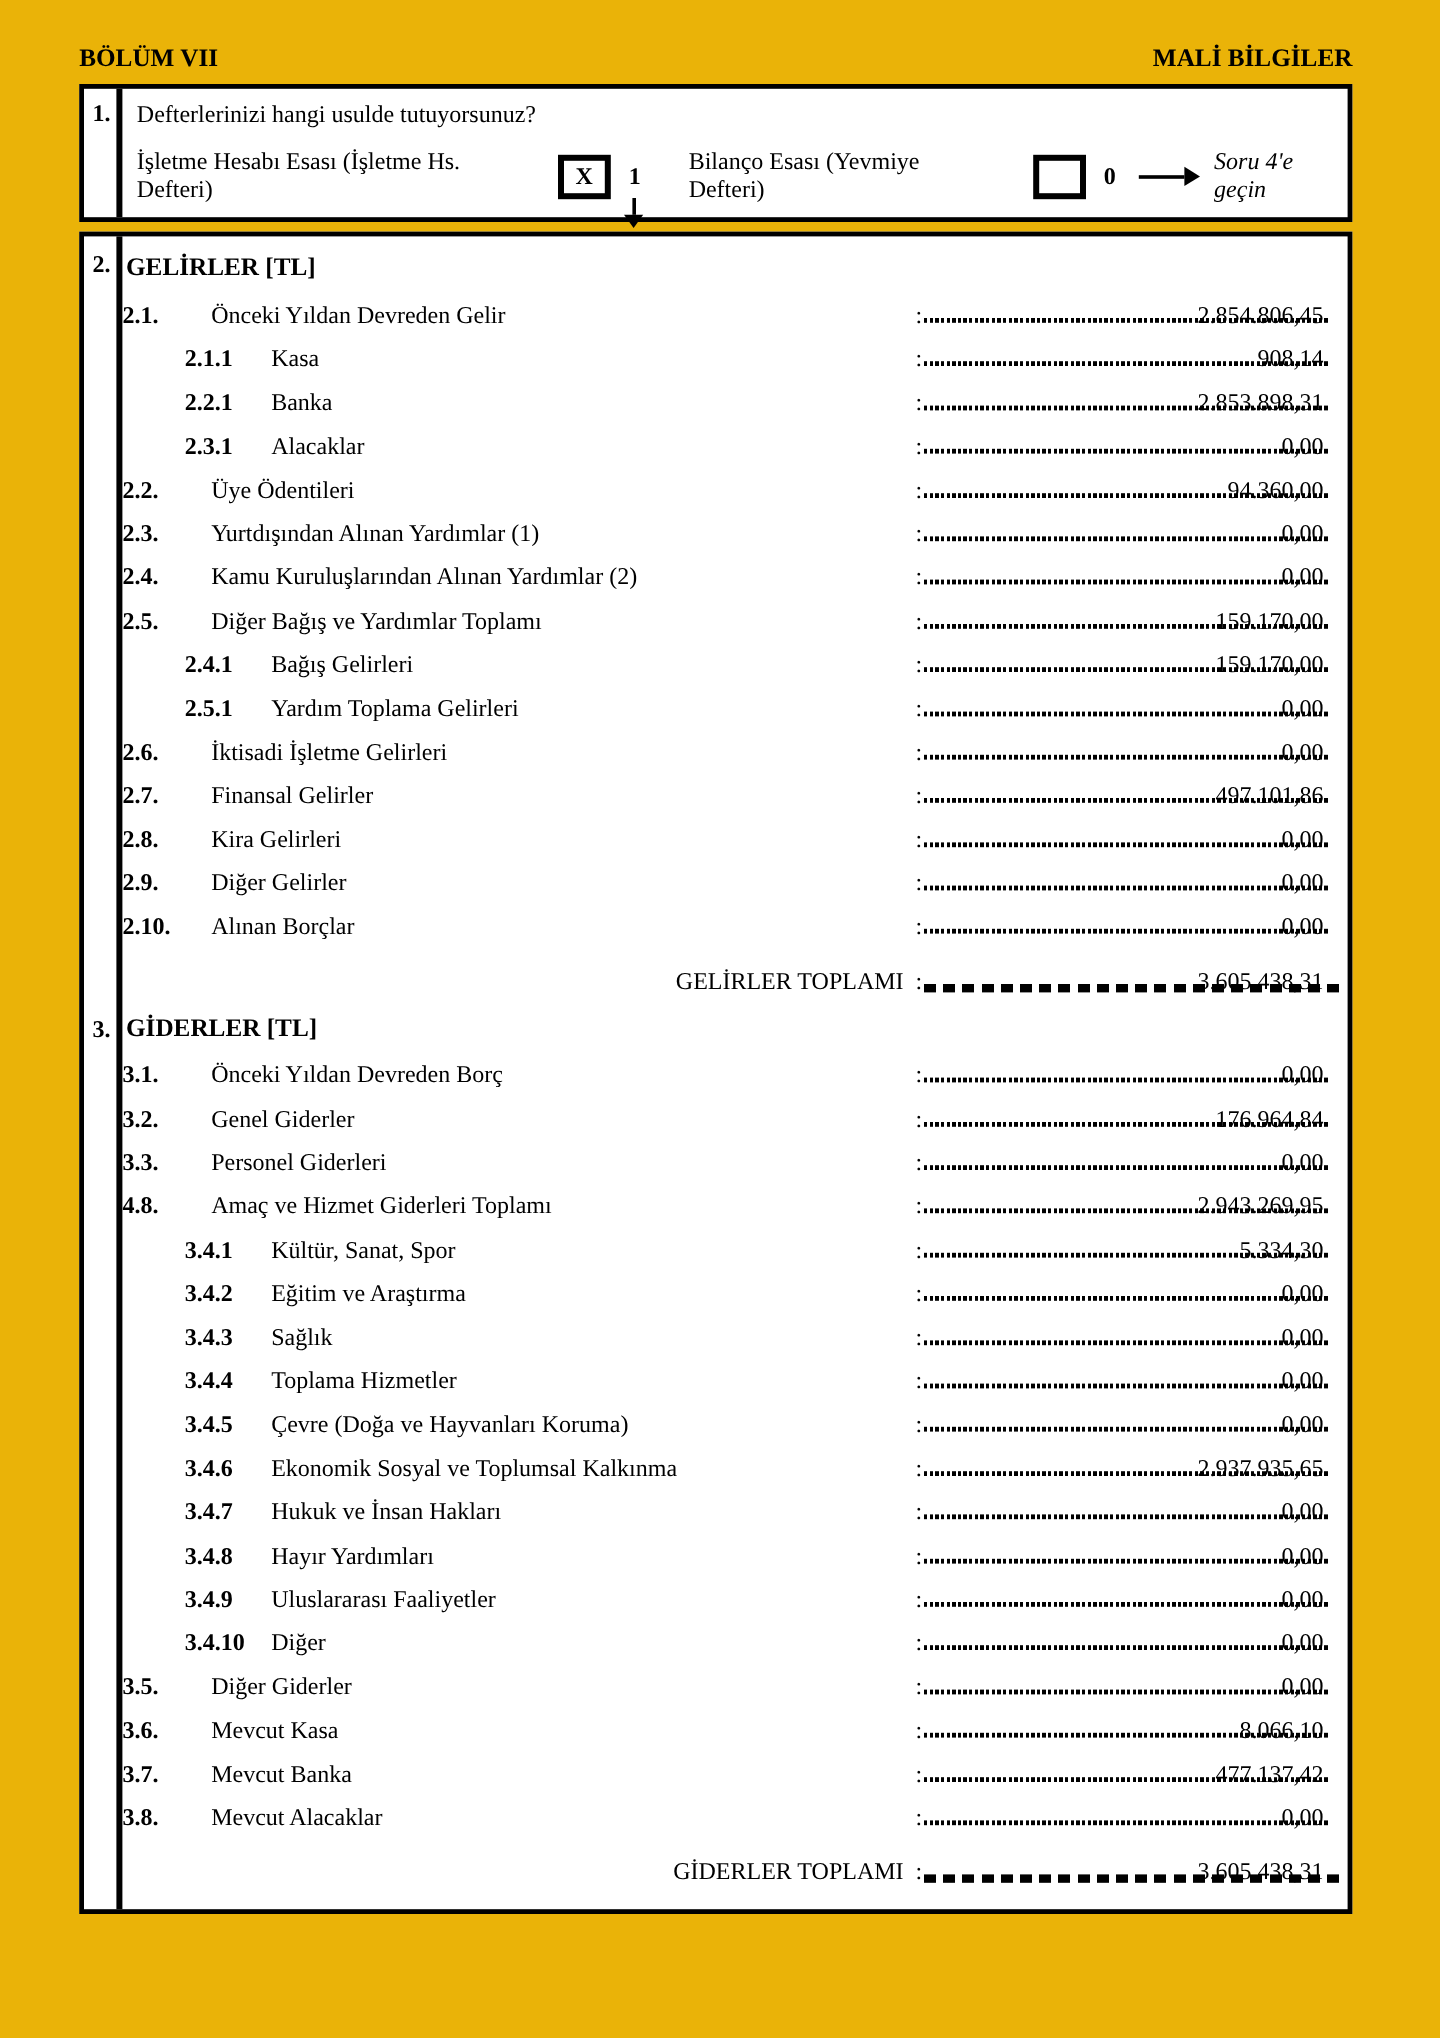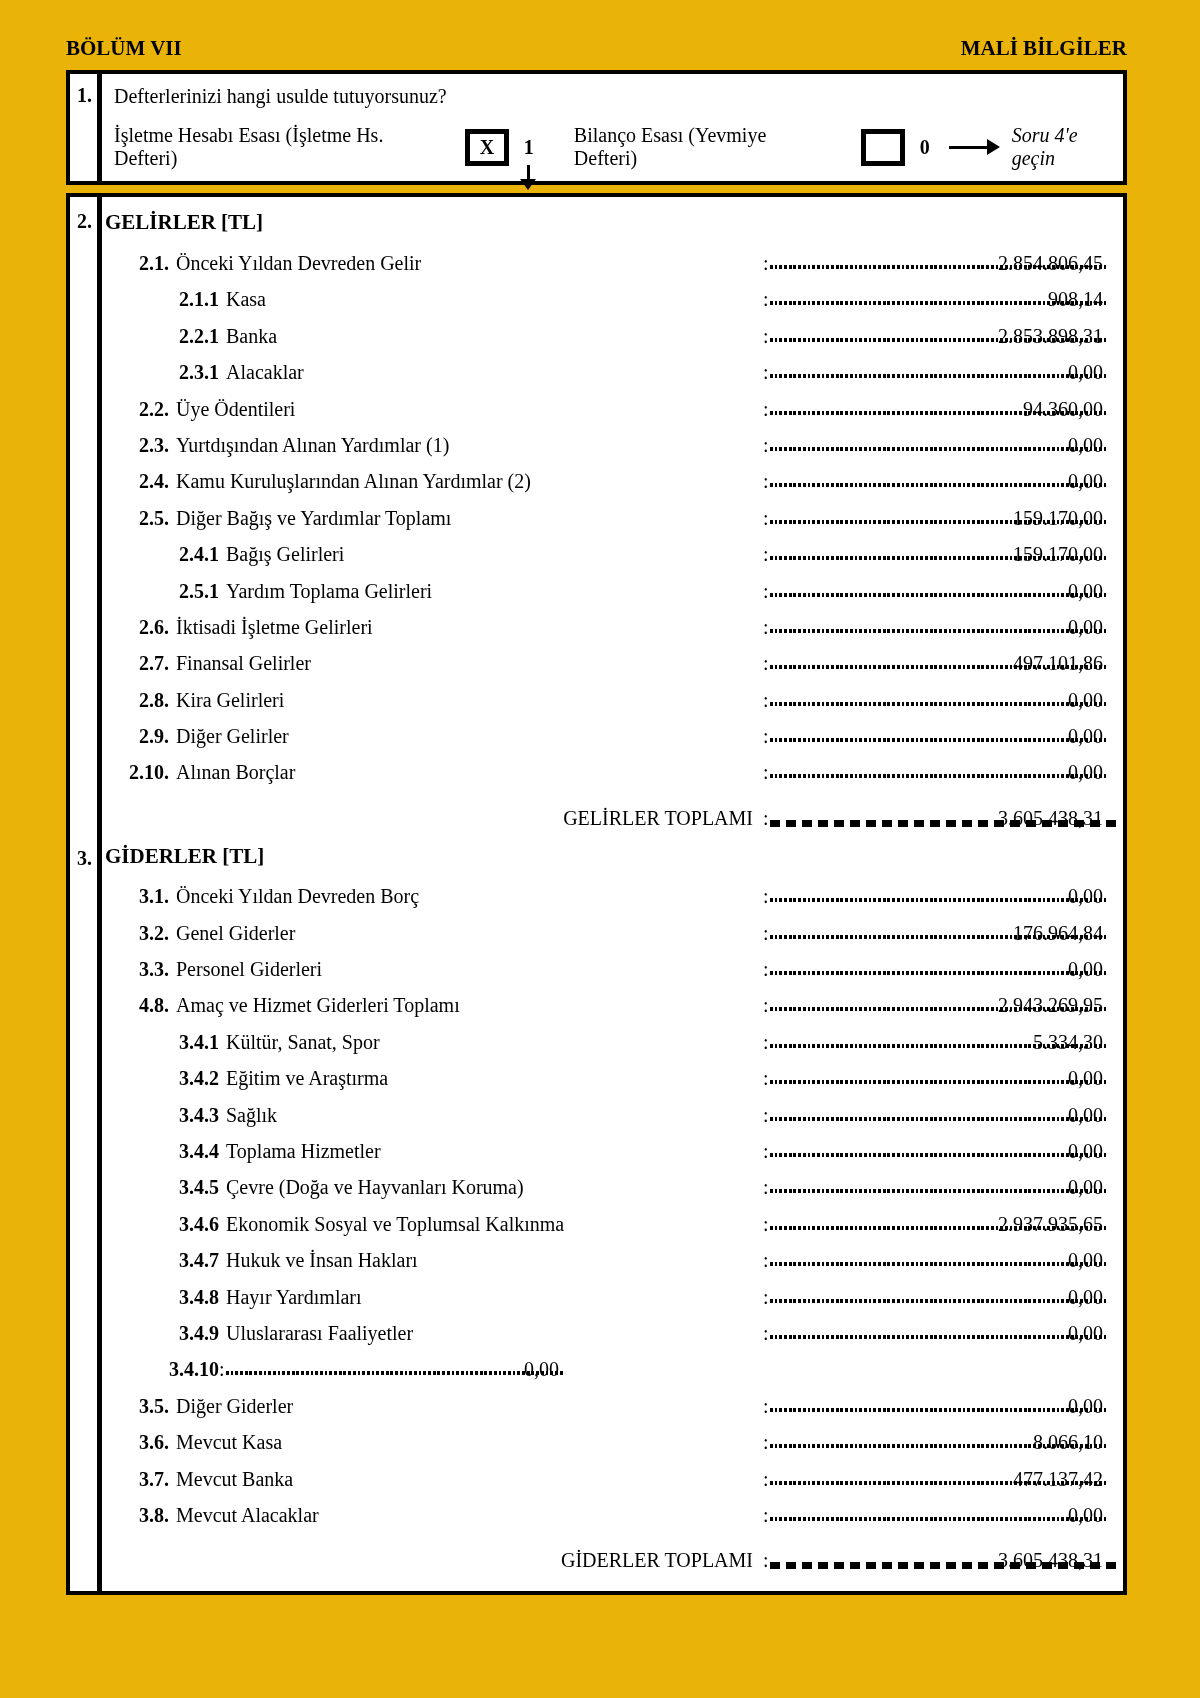--- a/index.html
+++ b/index.html
@@ -68,22 +68,22 @@
   .ad-head { width:0; height:0; border-top:11px solid #000;
              border-left:8px solid transparent; border-right:8px solid transparent; }
 
   
   .sec-content { padding-top:12px; font-size:20px; }
   .sec-title { font-weight:bold; font-size:21px; line-height:26px; padding-left:3px; }
   .title-2 { margin-bottom:17px; }
   .title-3 { margin-top:0; margin-bottom:16px; }
 
   .frow { display:flex; align-items:flex-start; height:36.4px; position:relative; }
-  .marker { flex:0 0 67px; text-align:right; font-weight:bold; line-height:23px; }
-  .frow.sub .marker { flex:0 0 117px; text-align:right; padding-left:52px; }
+  .marker { flex:0 0 67px; font-weight:bold; line-height:23px; }
+  .frow.sub .marker { flex:0 0 117px; text-align:left; padding-left:52px; }
   .rlabel { flex:1 1 auto; margin-left:7px; line-height:23px;
             white-space:nowrap; overflow:hidden; }
   .rright { flex:0 0 360px; display:flex; align-items:flex-start; position:relative; }
   .colon { line-height:23px; }
   .rvalue { flex:1; text-align:right; padding-right:20px; line-height:23px; }
   .leader {
     position:absolute; left:7px; right:16px; bottom:6px; height:4px;
     background-image:repeating-linear-gradient(90deg,#000 0 2.8px,transparent 2.8px 4.7px);
   }
   .frow.total { margin-top:9px; }
@@ -405,20 +405,21 @@
               <span class="marker">3.4.9</span>
               <span class="rlabel">Uluslararası Faaliyetler</span>
               <span class="rright">
                 <span class="colon">:</span>
                 <span class="rvalue">0,00</span>
                 <span class="leader"></span>
               </span>
             </div>
             <div class="frow sub">
               <span class="marker">3.4.10</span>
+              <span class="rlabel">Diğer</span>
               <span class="rright">
                 <span class="colon">:</span>
                 <span class="rvalue">0,00</span>
                 <span class="leader"></span>
               </span>
             </div>
             <div class="frow">
               <span class="marker">3.5.</span>
               <span class="rlabel">Diğer Giderler</span>
               <span class="rright">

